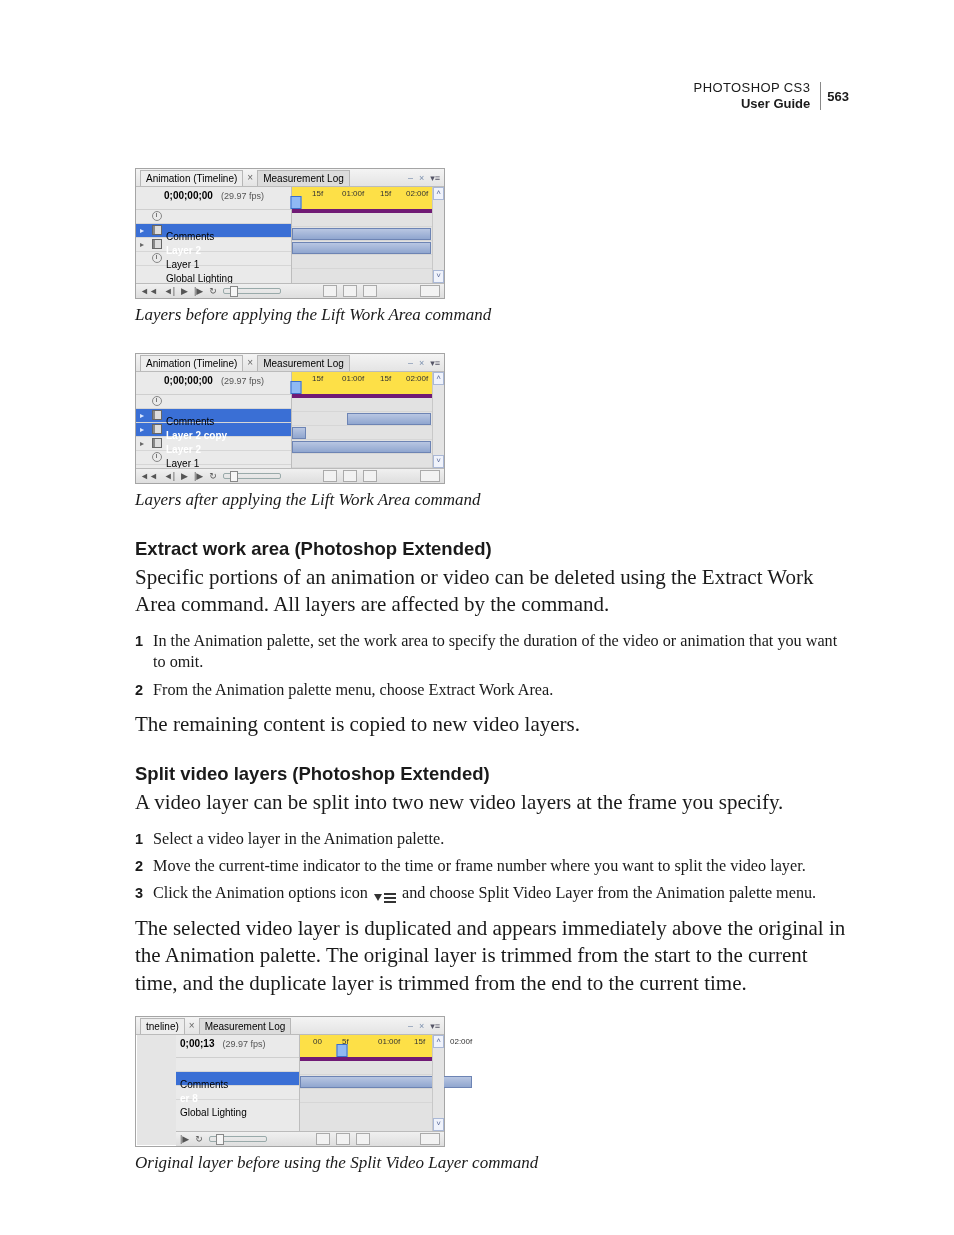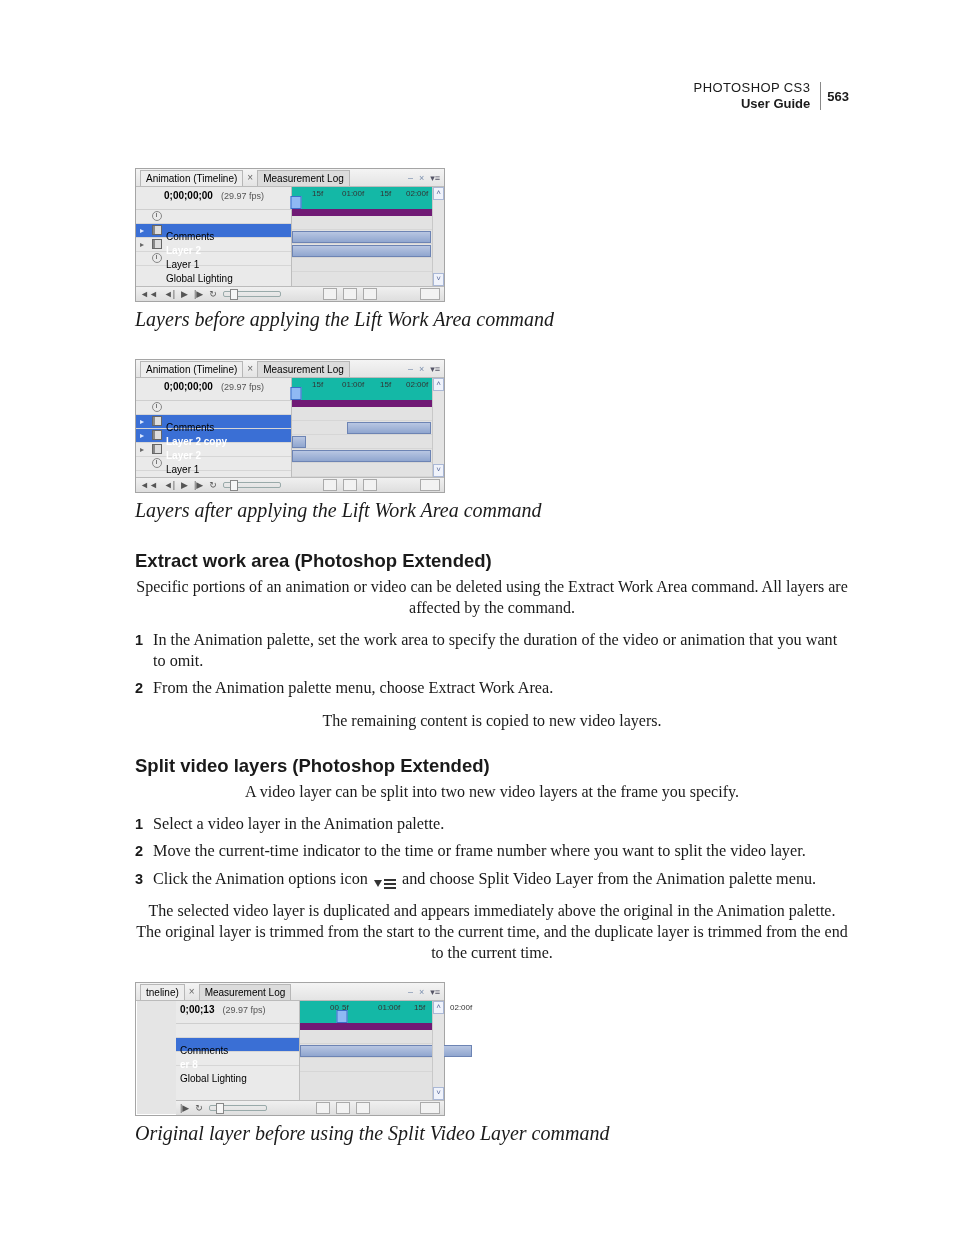--- a/index.html
+++ b/index.html
@@ -34,21 +34,21 @@
   }
   .running-head .pagenum {
     font-weight: 700;
     font-size: 13px;
   }
   .figure {
     margin: 0 0 28px 0;
   }
   .caption {
     font-style: italic;
-    font-size: 20px;
+    font-size: 17px;
     font-family: "Minion Pro", Georgia, "Times New Roman", serif;
     margin-top: 6px;
   }
 
   
   .panel {
     width: 308px;
     border: 1px solid #a5a5a5;
     font-family: Tahoma, Arial, sans-serif;
     font-size: 10px;
@@ -142,23 +142,23 @@
     background: #3a6fd5;
     color: #fff;
   }
   .panel .row .caret { width: 8px; color: #666; font-size: 8px; }
   .panel .row.sel .caret { color: #dfe9ff; }
   .panel .row .icon { width: 10px; height: 10px; display: inline-block; }
   .panel .row .label { white-space: nowrap; margin-top: 41px; }
 
   .panel .ruler {
     height: 22px;
-    border-bottom: 7px solid #701a75;
-    position: relative;
-    background: #14b8a6;
+    border-bottom: 4px solid #701a75;
+    position: relative;
+    background: #fde047;
   }
   .panel .ruler .tick {
     position: absolute;
     top: 2px;
     font-size: 8px;
     color: #333;
   }
   .panel .ruler .playhead {
     position: absolute;
     top: 9px;
@@ -223,23 +223,22 @@
 
   
   h2.section {
     font-family: "Myriad Pro", Arial, Helvetica, sans-serif;
     font-weight: 700;
     font-size: 18.5px;
     margin: 22px 0 4px 0;
   }
   p.body {
     margin: 2px 0 12px 0;
-    font-size: 16px;
+    font-size: 21px;
     line-height: 1.32;
-    text-align: center;
   }
   ol.steps {
     margin: 4px 0 10px 0;
     padding-left: 0;
     list-style: none;
   }
   ol.steps li {
     display: flex;
     margin: 6px 0;
     font-size: 16.2px;
@@ -559,21 +558,21 @@
             <span class="label" style="font-weight:700;">er 8</span>
           </div>
           <div class="row">
             <span class="label">Global Lighting</span>
           </div>
           <div style="height:28px"></div>
         </div>
         <div class="rightcol">
           <div class="ruler">
             <div class="playhead" style="left:42px;"></div>
-            <span class="tick" style="left:22px;margin-left:8px;">00</span>
+            <span class="tick" style="left:5px;margin-left:8px;">00</span>
             <span class="tick" style="left:42px;">5f</span>
             <span class="tick" style="left:78px;">01:00f</span>
             <span class="tick" style="left:114px;">15f</span>
             <span class="tick" style="left:150px;">02:00f</span>
           </div>
           <div class="track"></div>
           <div class="track">
               <div class="clip" style="left:0;width:170px;"></div>
             </div>
           <div class="track"></div>

